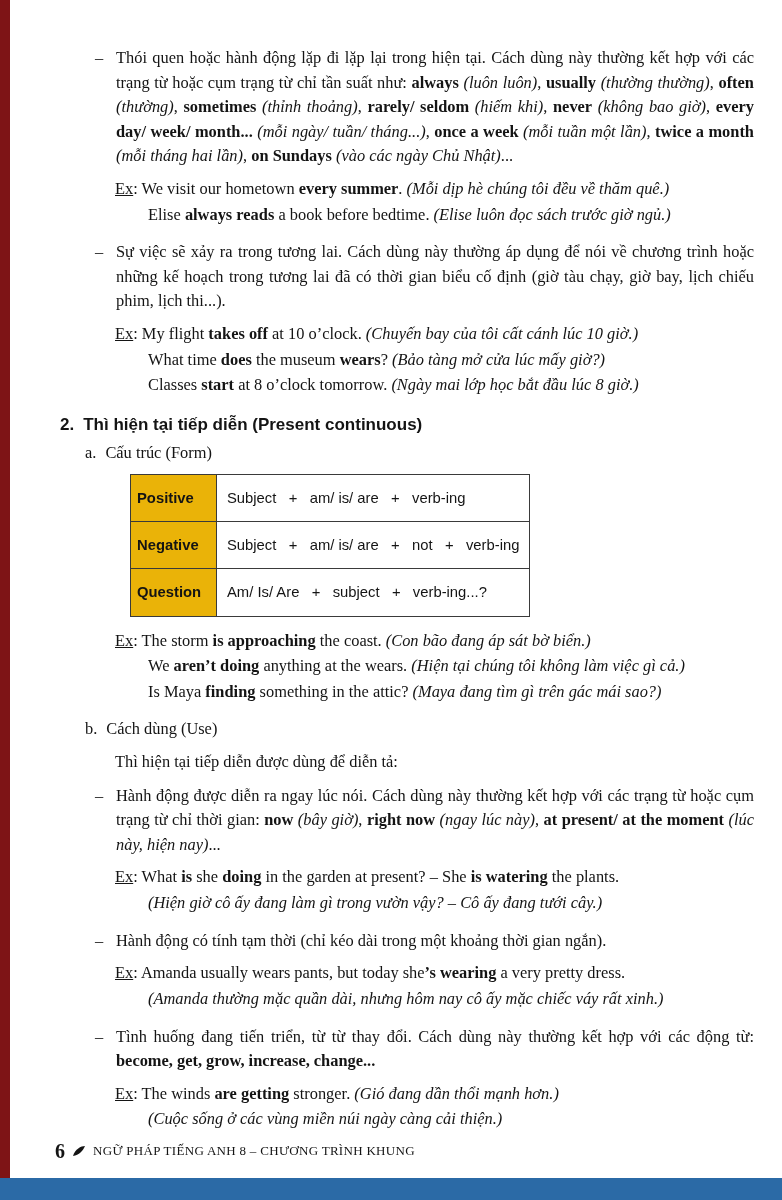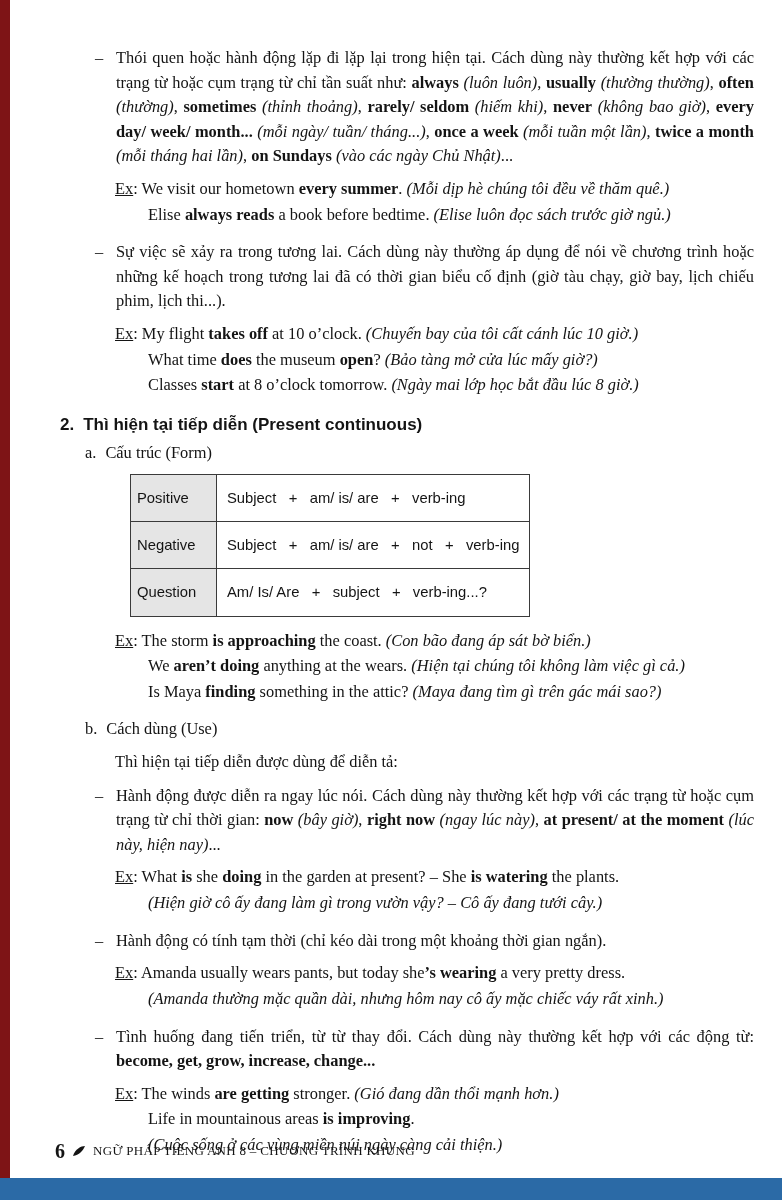--- a/index.html
+++ b/index.html
@@ -31,21 +31,21 @@
   }
   .section-heading .num { margin-right:9px; }
   .sub-heading { margin:4px 0 8px -10px; }
   .sub-heading .letter { margin-right:9px; }
 
   .form-table {
     border-collapse:collapse; margin:2px 0 12px 35px;
     font-family:"Liberation Sans", sans-serif; font-size:14.8px;
   }
   .form-table td { border:1px solid #3a3a3a; height:27px; vertical-align:middle; }
-  .form-table td.lbl { width:86px; background:#e5e5e5; font-weight:normal; padding:0 6px; }
+  .form-table td.lbl { width:86px; background:#eab308; font-weight:bold; padding:0 6px; }
   .form-table td.frm { width:313px; padding:12px 10px; white-space:pre;margin-left:24px; }
 
   .use-intro { margin:2px 0 9px 20px; }
 
   .footer {
     position:absolute; left:55px; bottom:34px; z-index:3;
     display:flex; align-items:center; gap:7px;
   }
   .pgnum { font-weight:bold; font-size:20px; }
   .orn { display:inline-flex; align-items:center; }
@@ -67,21 +67,21 @@
       <p class="ex-line"><span class="u">Ex</span><span>: We visit our hometown </span><span class="b">every summer</span><span>. </span><span class="i">(Mỗi dịp hè chúng tôi đều về thăm quê.)</span></p>
       <p class="ex-line cont"><span>Elise </span><span class="b">always reads</span><span> a book before bedtime. </span><span class="i">(Elise luôn đọc sách trước giờ ngủ.)</span></p>
     </div>
 
     <div class="bullet">
       <span class="dash">–</span>
       <p class="btext"><span>Sự việc sẽ xảy ra trong tương lai. Cách dùng này thường áp dụng để nói về chương trình hoặc những kế hoạch trong tương lai đã có thời gian biểu cố định (giờ tàu chạy, giờ bay, lịch chiếu phim, lịch thi...).</span></p>
     </div>
     <div class="ex-block">
       <p class="ex-line"><span class="u">Ex</span><span>: My flight </span><span class="b">takes off</span><span> at 10 o’clock. </span><span class="i">(Chuyến bay của tôi cất cánh lúc 10 giờ.)</span></p>
-      <p class="ex-line cont"><span>What time </span><span class="b">does</span><span> the museum </span><span class="b">open</span><span>? </span><span class="i">(Bảo tàng mở cửa lúc mấy giờ?)</span></p>
+      <p class="ex-line cont"><span>What time </span><span class="b">does</span><span> the museum </span><span class="b">wears</span><span>? </span><span class="i">(Bảo tàng mở cửa lúc mấy giờ?)</span></p>
       <p class="ex-line cont"><span>Classes </span><span class="b">start</span><span> at 8 o’clock tomorrow. </span><span class="i">(Ngày mai lớp học bắt đầu lúc 8 giờ.)</span></p>
     </div>
 
     <h2 class="section-heading">
       <span class="num">2.</span><span>Thì hiện tại tiếp diễn (Present continuous)</span>
     </h2>
 
     <div class="sub-heading">
       <span class="letter">a.</span><span>Cấu trúc (Form)</span>
     </div>
@@ -132,21 +132,20 @@
       <p class="ex-line"><span class="u">Ex</span><span>: Amanda usually wears pants, but today she</span><span class="b">’s wearing</span><span> a very pretty dress.</span></p>
       <p class="ex-line cont"><span class="i">(Amanda thường mặc quần dài, nhưng hôm nay cô ấy mặc chiếc váy rất xinh.)</span></p>
     </div>
 
     <div class="bullet">
       <span class="dash">–</span>
       <p class="btext"><span>Tình huống đang tiến triển, từ từ thay đổi. Cách dùng này thường kết hợp với các động từ: </span><span class="b">become, get, grow, increase, change...</span></p>
     </div>
     <div class="ex-block">
       <p class="ex-line"><span class="u">Ex</span><span>: The winds </span><span class="b">are getting</span><span> stronger. </span><span class="i">(Gió đang dần thổi mạnh hơn.)</span></p>
-      <p class="ex-line cont"><span>Life in mountainous areas </span><span class="b">is improving</span><span>.</span></p>
       <p class="ex-line cont"><span class="i">(Cuộc sống ở các vùng miền núi ngày càng cải thiện.)</span></p>
     </div>
 
   </main>
 
   <footer class="footer">
     <span class="pgnum">6</span>
     <span class="orn">
       <svg width="14" height="12" viewBox="0 0 14 12" aria-hidden="true">
           <path d="M1 11 C3 4, 9 1, 13 1 C11 6, 7 10, 1 11 Z" fill="#141414"></path>

